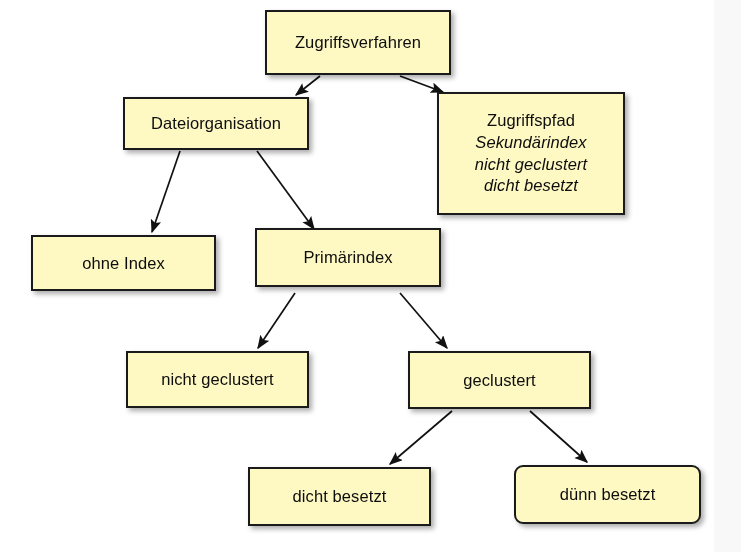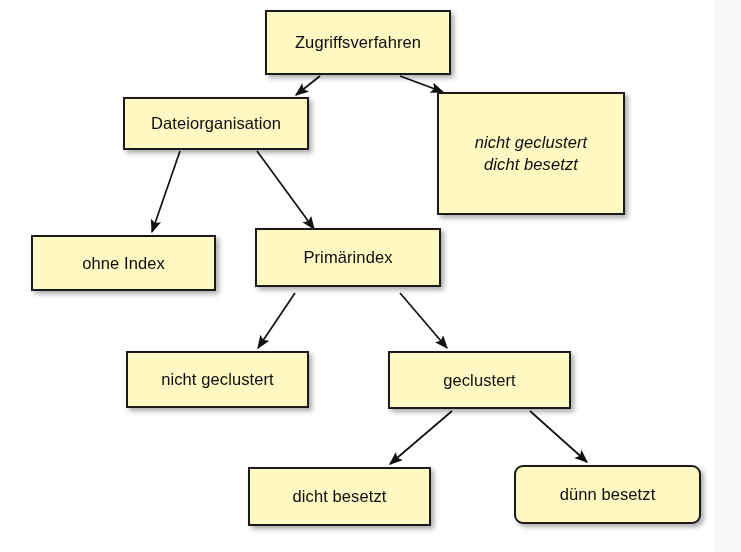--- a/index.html
+++ b/index.html
@@ -84,33 +84,35 @@
   </svg>
 
   <div id="node-group">
       <div class="node" style="left: 265px; top: 10px; width: 186px; height: 65px;">
         <span class="line">Zugriffsverfahren</span>
       </div>
       <div class="node" style="left: 123px; top: 97px; width: 186px; height: 53px;">
         <span class="line">Dateiorganisation</span>
       </div>
       <div class="node multi" style="left: 437px; top: 92px; width: 188px; height: 123px;">
+        <span class="line">Zugriffspfad</span>
+        <span class="line italic">Sekundärindex</span>
         <span class="line italic">nicht geclustert</span>
         <span class="line italic">dicht besetzt</span>
       </div>
       <div class="node" style="left: 31px; top: 235px; width: 185px; height: 56px;">
         <span class="line">ohne Index</span>
       </div>
       <div class="node" style="left: 255px; top: 228px; width: 186px; height: 59px;">
         <span class="line">Primärindex</span>
       </div>
       <div class="node" style="left: 126px; top: 351px; width: 183px; height: 57px;">
         <span class="line">nicht geclustert</span>
       </div>
-      <div class="node" style="left: 388px; top: 351px; width: 183px; height: 58px;">
+      <div class="node" style="left: 408px; top: 351px; width: 183px; height: 58px;">
         <span class="line">geclustert</span>
       </div>
       <div class="node" style="left: 248px; top: 467px; width: 183px; height: 59px;">
         <span class="line">dicht besetzt</span>
       </div>
       <div class="node" style="left: 514px; top: 465px; width: 187px; height: 59px; border-radius: 9px;">
         <span class="line">dünn besetzt</span>
       </div>
     </div>
 

